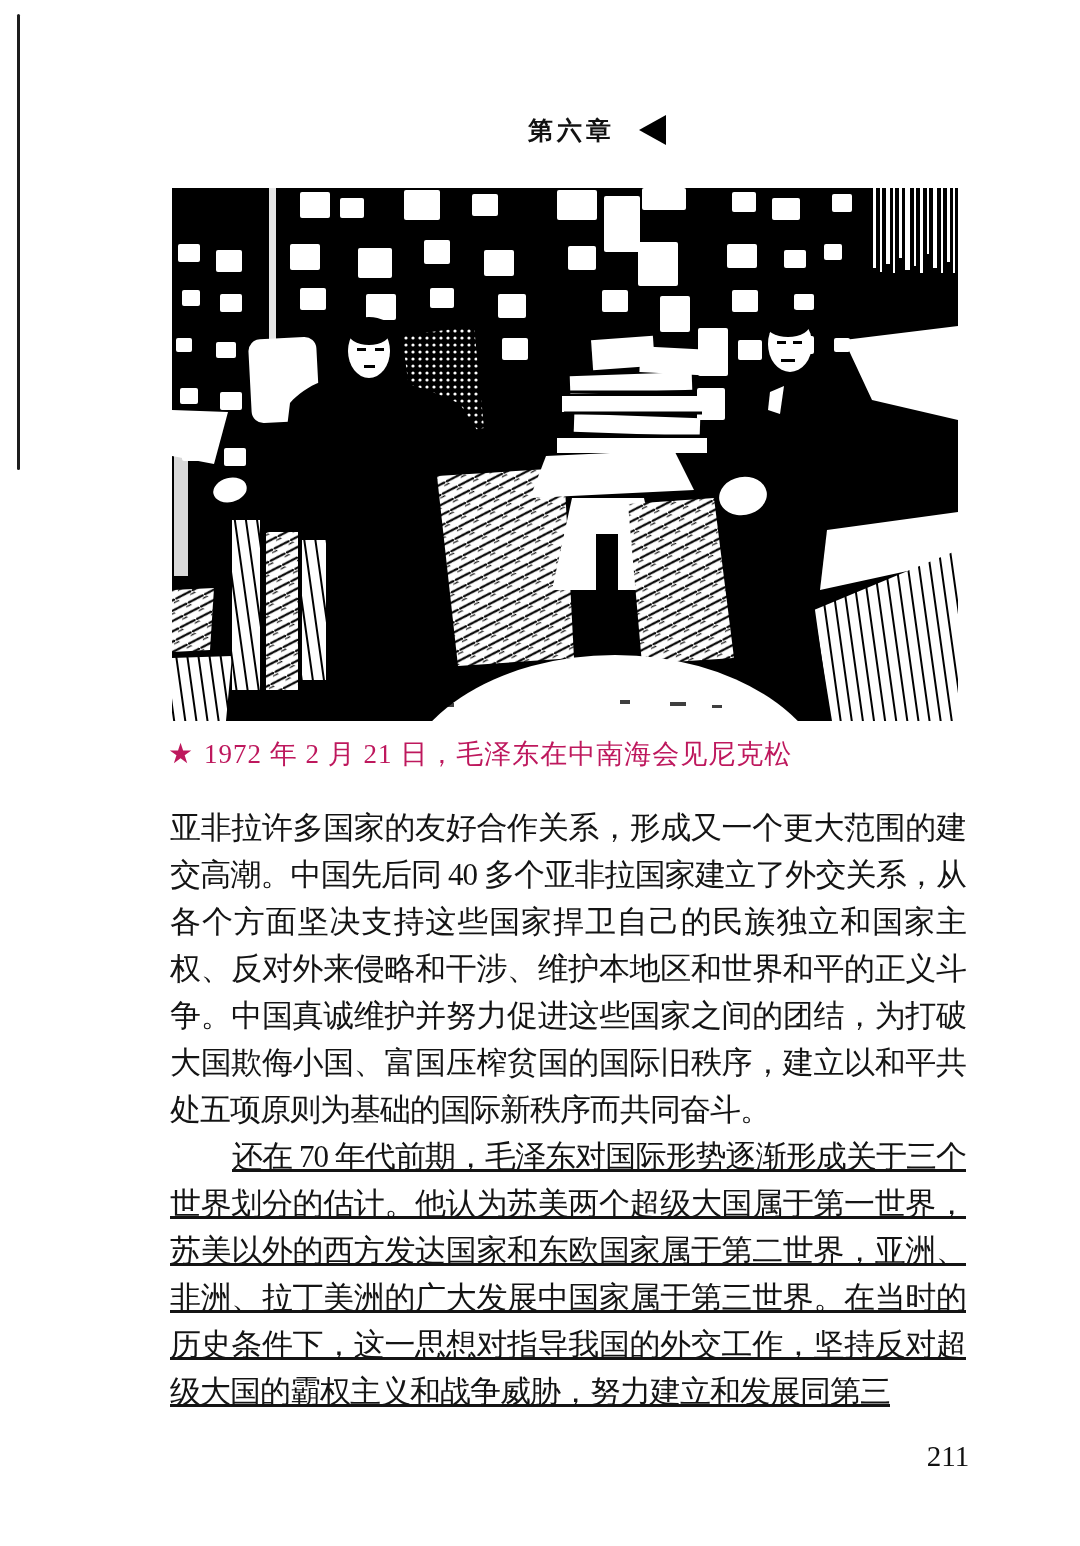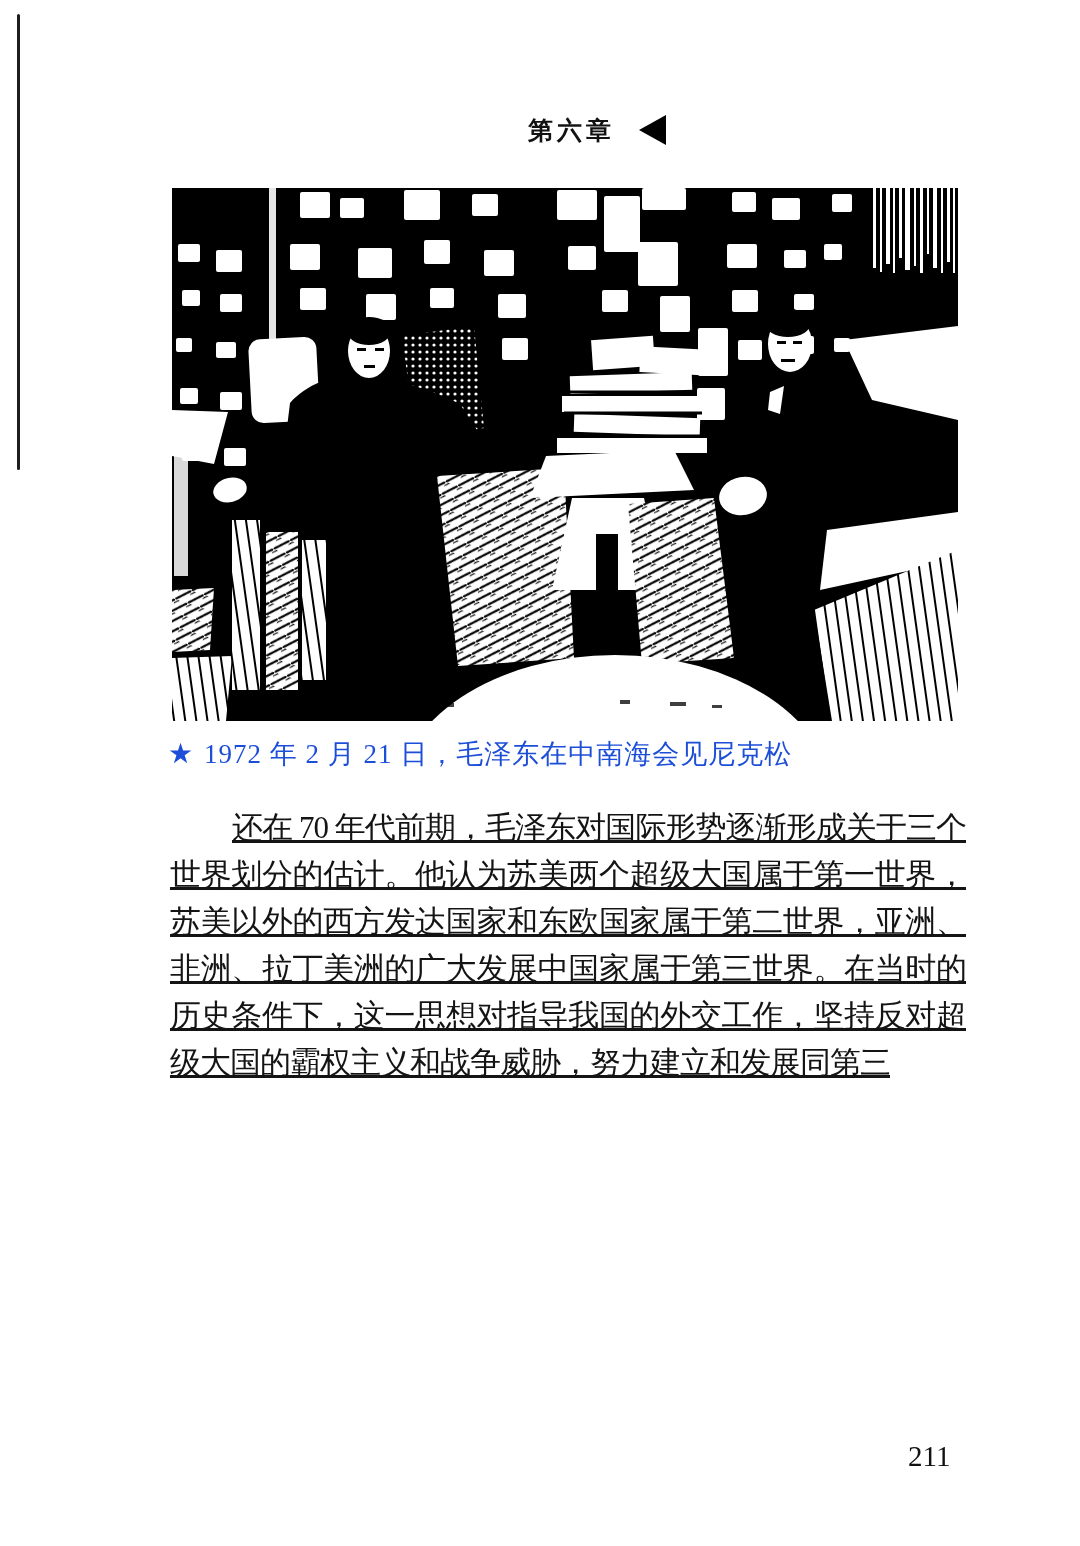--- a/index.html
+++ b/index.html
@@ -30,34 +30,34 @@
     border-bottom:15px solid transparent;
     border-right:27px solid #000;
     display:inline-block;
   }
   .photo-wrap{
     position:absolute;left:172px;top:188px;width:786px;height:533px;margin:0;
   }
   .photo-wrap svg{display:block;}
   .caption{
     position:absolute;left:168px;top:736px;width:700px;
-    font-size:27px;letter-spacing:1px;color:#1d4ed8;
+    font-size:27px;letter-spacing:1px;color:#be185d;
     white-space:nowrap;
   }
   .caption .star{font-size:28px;margin-right:10px;}
   .bodytext{
     position:absolute;left:170px;top:804px;width:796px;
     font-size:31px;line-height:47px;letter-spacing:-1px;
     text-align:justify;color:#141414;
   }
   .bodytext p{margin:0;padding:0;}
   .bodytext p.indent{text-indent:2em;text-decoration:underline;}
   .pageno{
     position:absolute;left:908px;top:1440px;width:80px;
-    font-size:29px;color:#111;
+    font-size:29px;text-align:center;color:#111;
   }
 </style>
 </head>
 <body>
 
 <div class="page">
 
   <div class="spine-line"></div>
 
   <div class="header">
@@ -230,18 +230,19 @@
           <rect x="540" y="517" width="10" height="3"></rect>
       </g>
     </svg>
   </figure>
 
   <div class="caption">
     <span class="star">★</span><span>1972 年 2 月 21 日，毛泽东在中南海会见尼克松</span>
   </div>
 
   <main class="bodytext">
+    <p>亚非拉许多国家的友好合作关系，形成又一个更大范围的建交高潮。中国先后同 40 多个亚非拉国家建立了外交关系，从各个方面坚决支持这些国家捍卫自己的民族独立和国家主权、反对外来侵略和干涉、维护本地区和世界和平的正义斗争。中国真诚维护并努力促进这些国家之间的团结，为打破大国欺侮小国、富国压榨贫国的国际旧秩序，建立以和平共处五项原则为基础的国际新秩序而共同奋斗。</p>
     <p class="indent">还在 70 年代前期，毛泽东对国际形势逐渐形成关于三个世界划分的估计。他认为苏美两个超级大国属于第一世界，苏美以外的西方发达国家和东欧国家属于第二世界，亚洲、非洲、拉丁美洲的广大发展中国家属于第三世界。在当时的历史条件下，这一思想对指导我国的外交工作，坚持反对超级大国的霸权主义和战争威胁，努力建立和发展同第三</p>
   </main>
 
   <div class="pageno">211</div>
 
 </div>
 
 </body></html>

